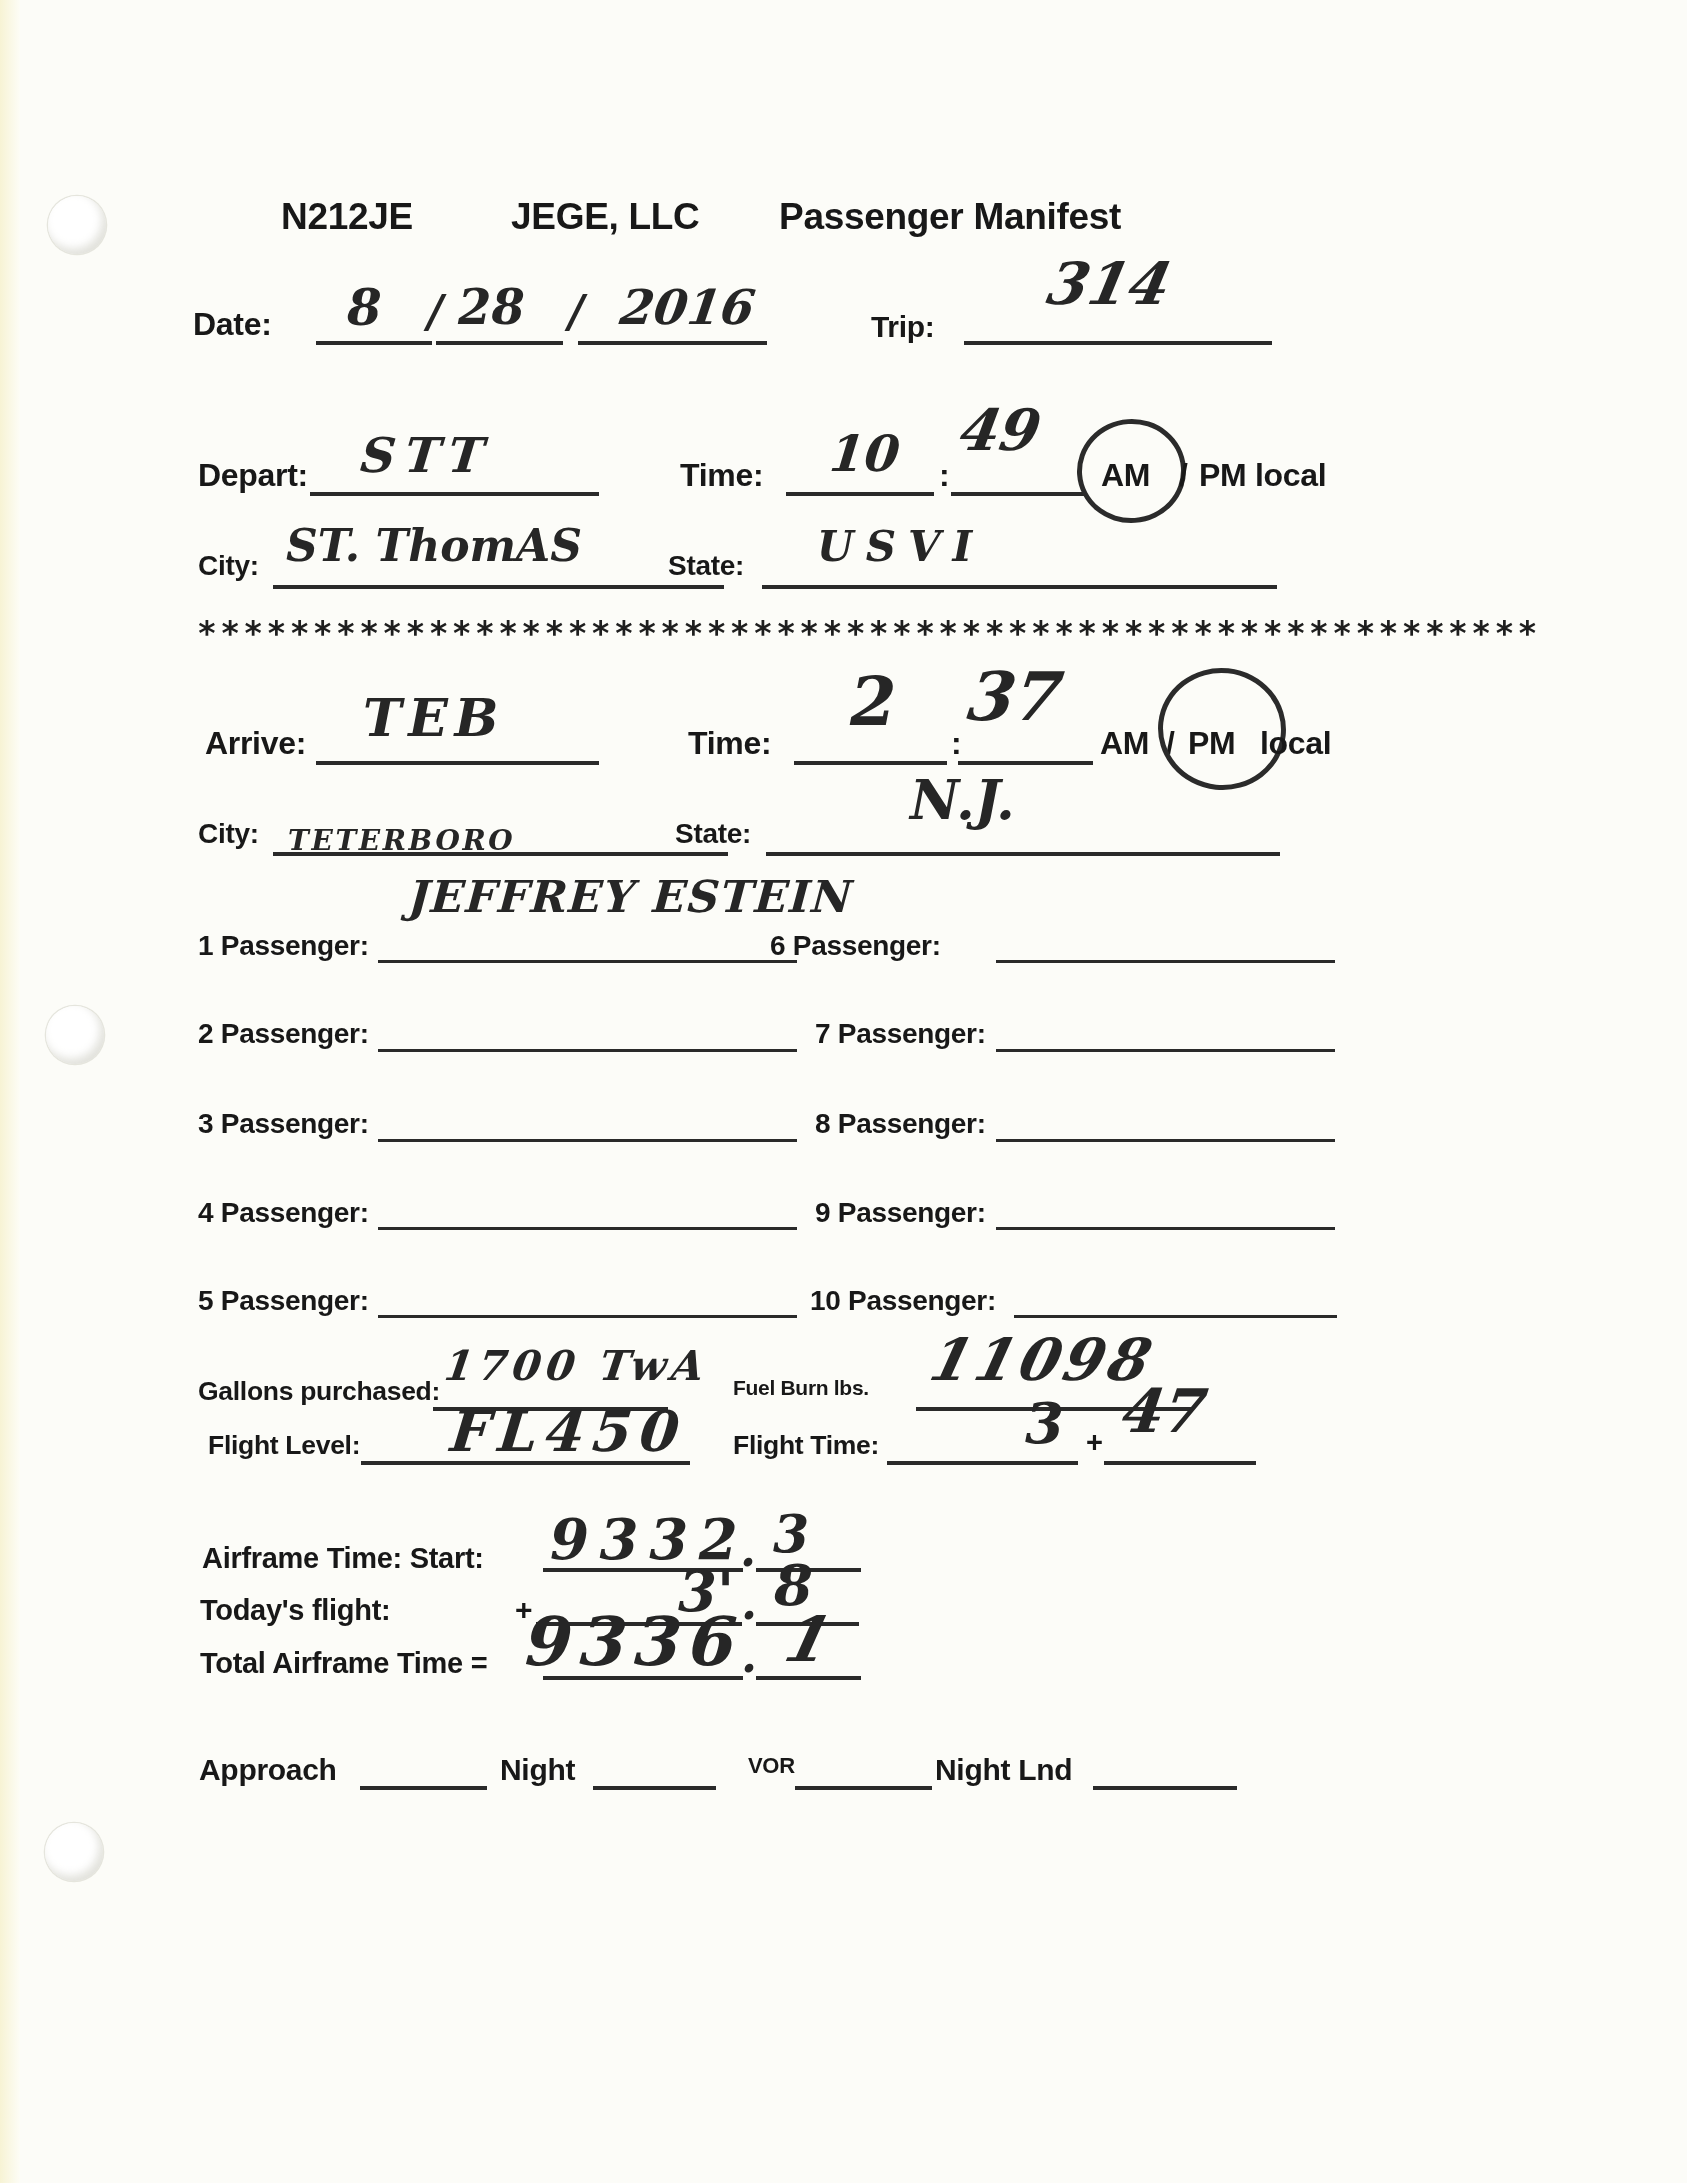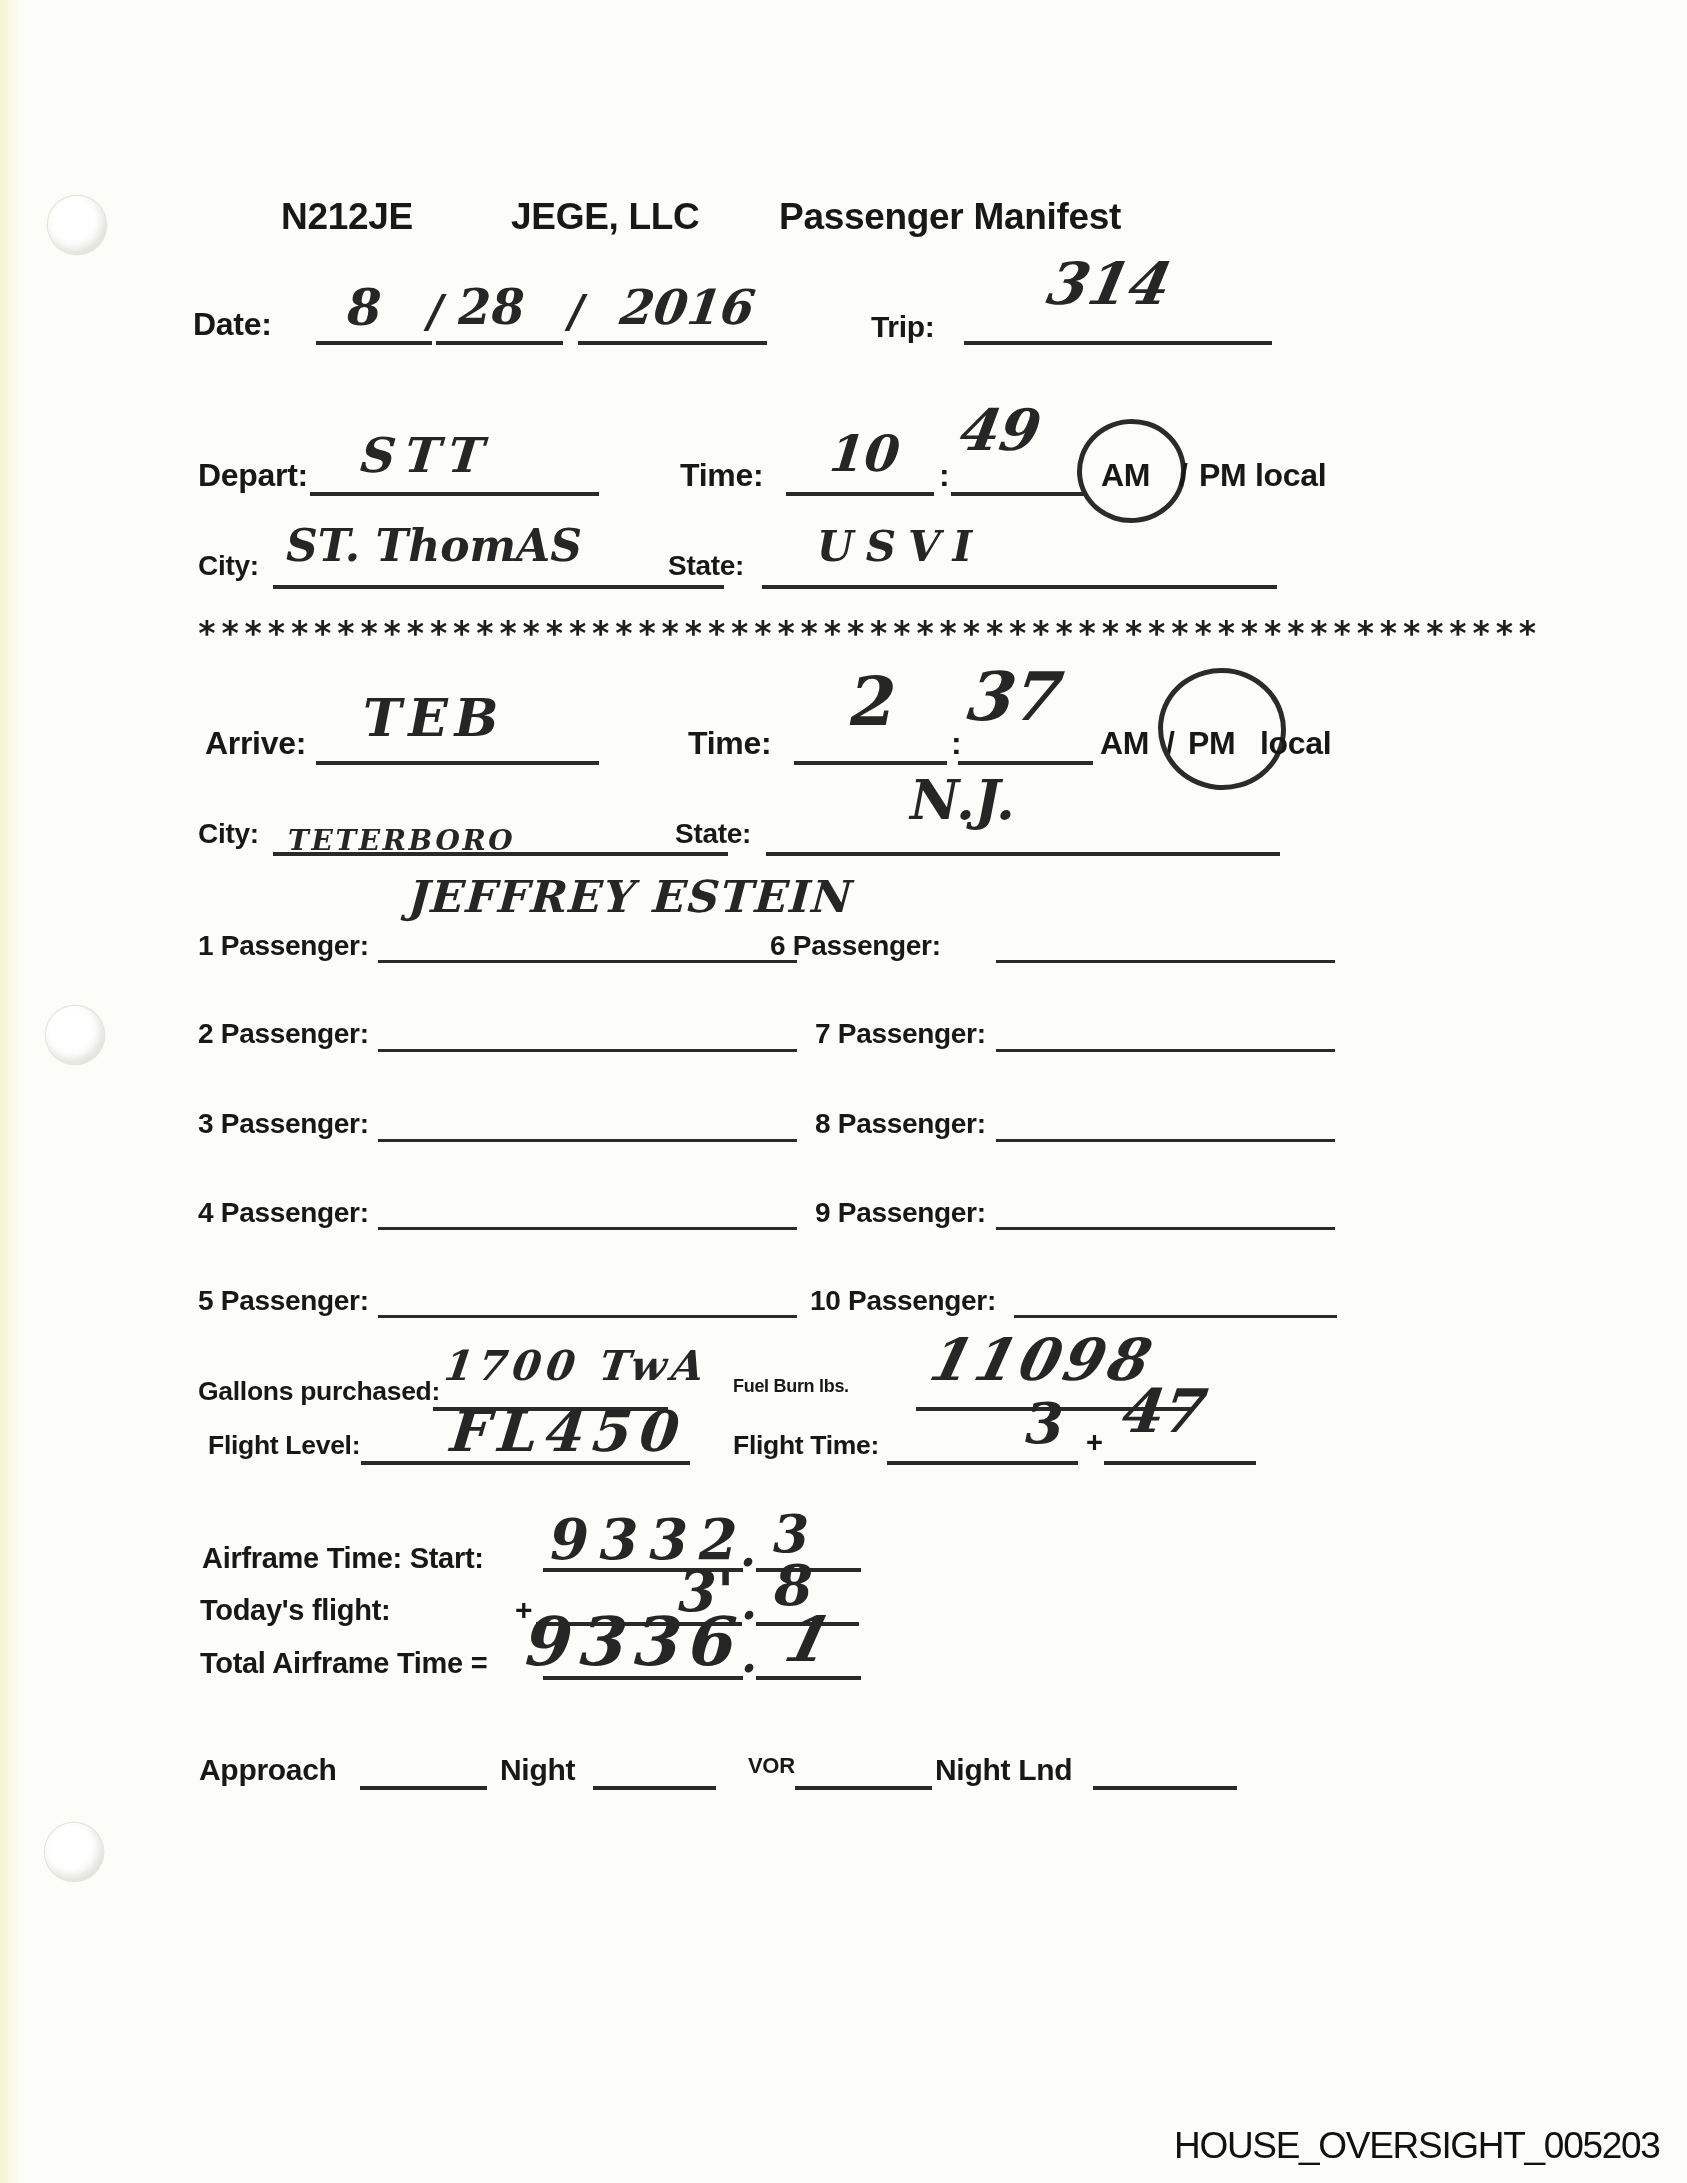--- a/index.html
+++ b/index.html
@@ -123,21 +123,21 @@
   <span class="lb" style="left:198px;top:1285px;font-size:28px;">5 Passenger:</span>
   <div class="ul ul5" style="left:378px;top:1315px;width:419px;"></div>
   <span class="hw" style="left:397px;top:1255px;font-size:40px;"></span>
   <span class="lb" style="left:810px;top:1285px;font-size:28px;">10 Passenger:</span>
   <div class="ul ul5" style="left:1014px;top:1315px;width:323px;"></div>
   <span class="hw" style="left:1022px;top:1255px;font-size:40px;"></span>
 
   <span class="lb" style="left:198px;top:1376px;font-size:26.5px;">Gallons purchased:</span>
   <div class="ul" style="left:433px;top:1407px;width:235px;"></div>
   <span class="hw" style="left:445px;top:1346px;font-size:41px;letter-spacing:5.3px;transform:skewX(-8deg);">1700 TwA</span>
-  <span class="lb" style="left:733px;top:1376px;font-size:18px;">Fuel Burn lbs.</span>
+  <span class="lb" style="left:733px;top:1376px;font-size:21px;">Fuel Burn lbs.</span>
   <div class="ul" style="left:916px;top:1407px;width:275px;"></div>
   <span class="hw" style="left:932px;top:1331px;font-size:58px;letter-spacing:4px;transform:skewX(-14deg);">11098</span>
 
   <span class="lb" style="left:208px;top:1430px;font-size:26.5px;">Flight Level:</span>
   <div class="ul" style="left:361px;top:1461px;width:329px;"></div>
   <span class="hw" style="left:451px;top:1403px;font-size:56px;letter-spacing:8px;transform:skewX(-6deg);">FL450</span>
   <span class="lb" style="left:733px;top:1430px;font-size:26.5px;">Flight Time:</span>
   <div class="ul" style="left:887px;top:1461px;width:191px;"></div>
   <span class="hw" style="left:1025px;top:1395px;font-size:56px;">3</span>
   <span class="lb" style="left:1086px;top:1426px;font-size:29px;">+</span>
@@ -168,15 +168,14 @@
 
   <span class="lb" style="left:199px;top:1753px;font-size:30px;">Approach</span>
   <div class="ul" style="left:360px;top:1786px;width:127px;"></div>
   <span class="lb" style="left:500px;top:1753px;font-size:30px;">Night</span>
   <div class="ul" style="left:593px;top:1786px;width:123px;"></div>
   <span class="lb" style="left:748px;top:1753px;font-size:22px;">VOR</span>
   <div class="ul" style="left:795px;top:1786px;width:137px;"></div>
   <span class="lb" style="left:935px;top:1753px;font-size:30px;">Night Lnd</span>
   <div class="ul" style="left:1093px;top:1786px;width:144px;"></div>
 
-  <span class="footer" style="left:1174px;top:2125px;font-size:37px;">HOUSE_OVERSIGHT_005203</span>
 </div>
 
 
 </body></html>

